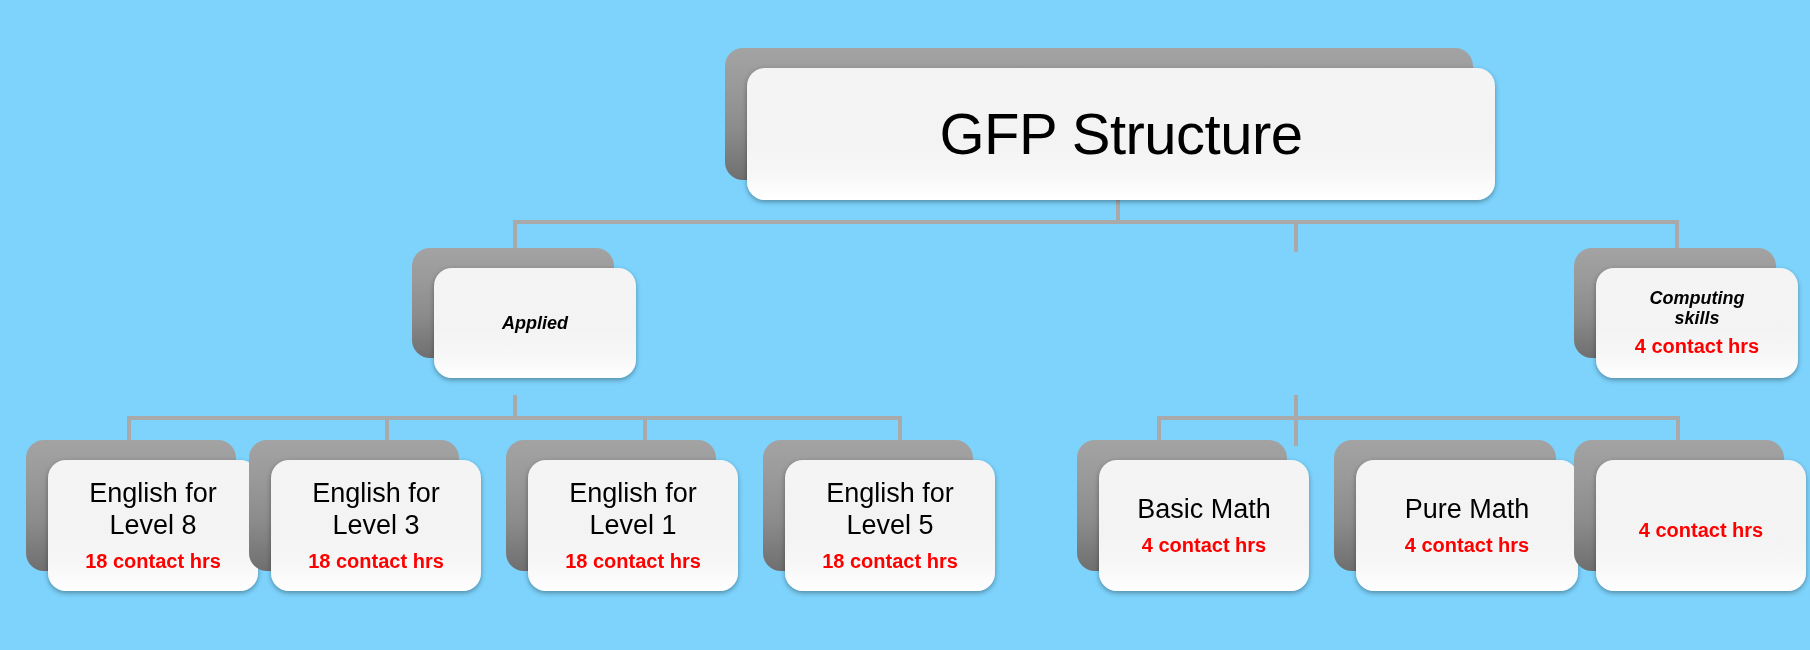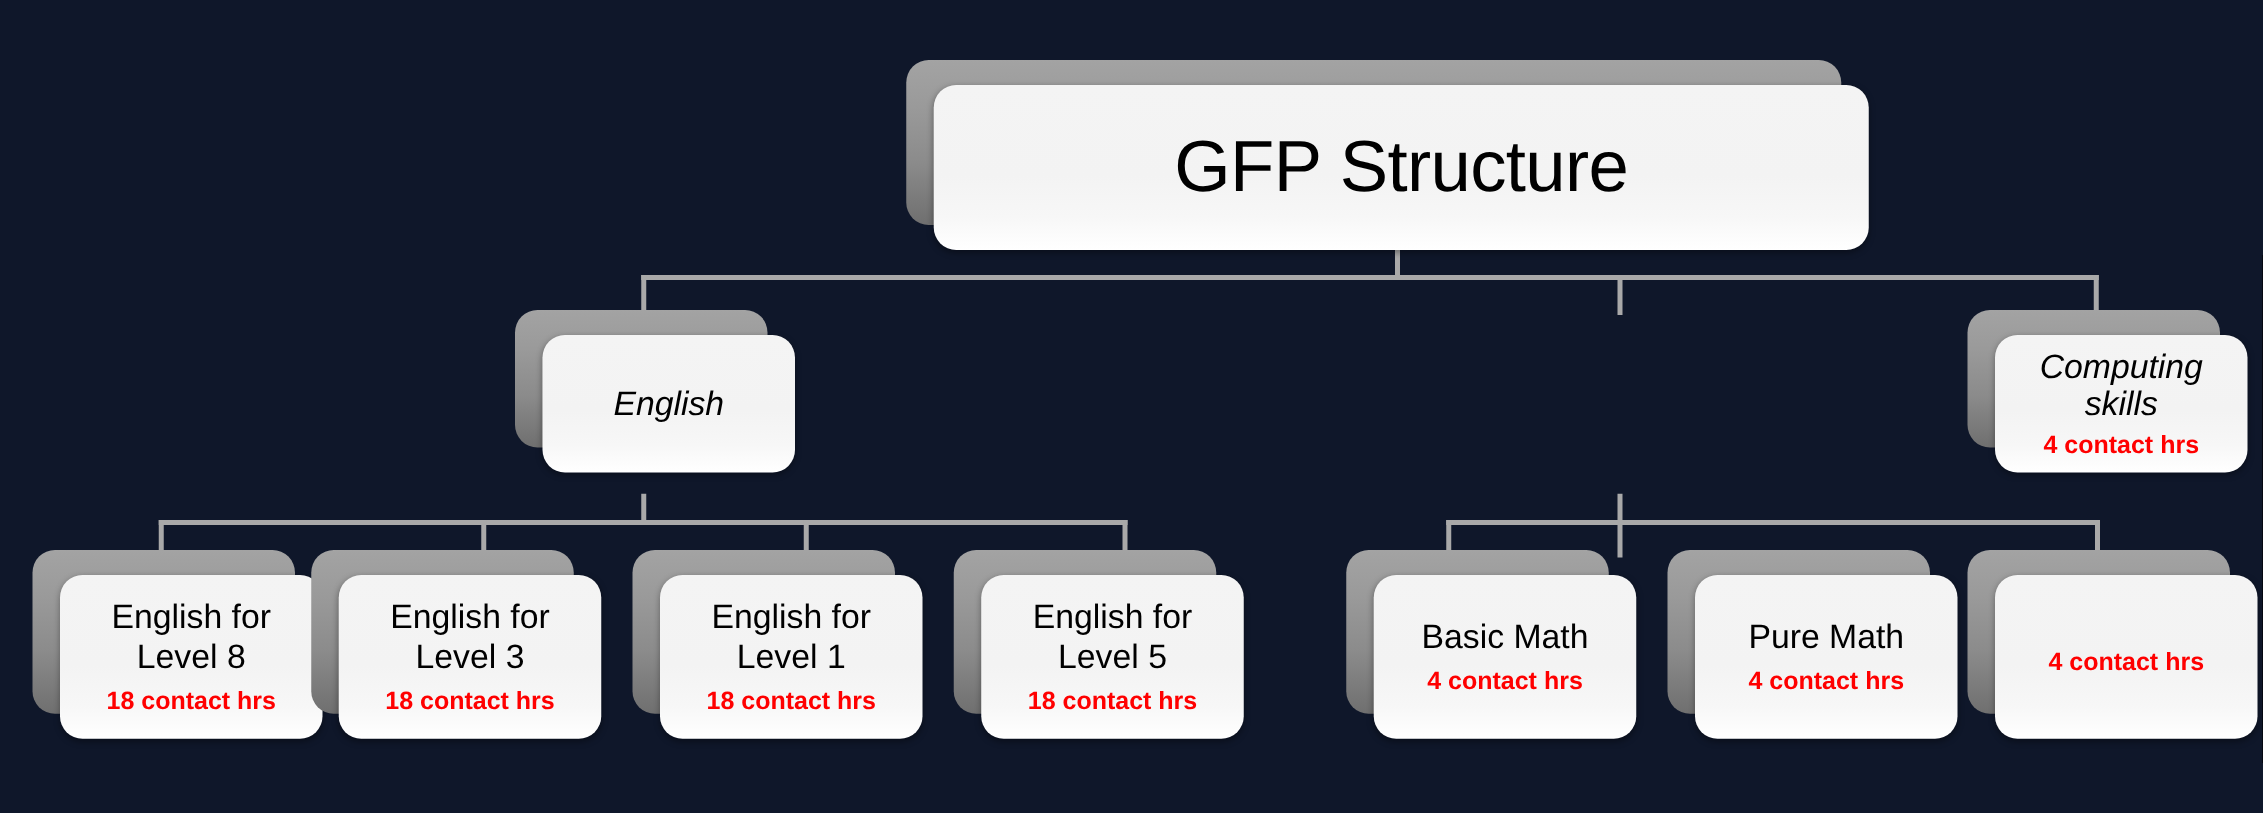--- a/index.html
+++ b/index.html
@@ -8,21 +8,21 @@
     padding: 0;
     background: #000000;
   }
   body {
     font-family: "Liberation Sans", sans-serif;
   }
   #canvas {
     position: relative;
     width: 1810px;
     height: 650px;
-    background: #0f172a;
+    background: #7dd3fc;
     overflow: hidden;
   }
 
   
   .conn {
     position: absolute;
     background: #a9a9a9;
   }
   .conn-h { height: 4px; }
   .conn-v { width: 4px; }
@@ -59,22 +59,22 @@
   }
 
   .title-root {
     font-size: 58px;
     font-weight: 400;
     color: #000000;
     letter-spacing: -0.5px;
     line-height: 1.05;
   }
   .title-branch {
-    font-size: 27px;
-    font-weight: normal;
+    font-size: 18px;
+    font-weight: bold;
     font-style: italic;
     color: #000000;
     line-height: 1.12;
   }
   .title-leaf {
     font-size: 27px;
     font-weight: 400;
     color: #000000;
     line-height: 1.16;
   }
@@ -119,21 +119,21 @@
   <div class="node" style="left:725px; top:48px; width:748px; height:132px;">
     <div class="shadow"></div>
     <div class="card">
       <div class="title-root">GFP Structure</div>
     </div>
   </div>
 
   <div class="node" style="left:412px; top:248px; width:202px; height:110px;">
     <div class="shadow"></div>
     <div class="card">
-      <div class="title-branch">English</div>
+      <div class="title-branch">Applied</div>
     </div>
   </div>
 
 
   <div class="node" style="left:1574px; top:248px; width:202px; height:110px;">
     <div class="shadow"></div>
     <div class="card">
       <div class="title-branch stack">Computing</div>
       <div class="title-branch stack">skills</div>
       <div class="hours branch-hours">4 contact hrs</div>
@@ -177,21 +177,21 @@
   </div>
 
   <div class="node" style="left:1077px; top:440px; width:210px; height:131px;text-decoration:underline;">
     <div class="shadow"></div>
     <div class="card">
       <div class="title-leaf stack">Basic Math</div>
       <div class="hours">4 contact hrs</div>
     </div>
   </div>
 
-  <div class="node" style="left:1334px; top:440px; width:210px; height:131px;">
+  <div class="node" style="left:1334px; top:440px; width:210px; height:131px;padding-left:12px;">
     <div class="shadow"></div>
     <div class="card">
       <div class="title-leaf stack">Pure Math</div>
       <div class="hours">4 contact hrs</div>
     </div>
   </div>
 
   <div class="node" style="left:1574px; top:440px; width:210px; height:131px;">
     <div class="shadow"></div>
     <div class="card">

